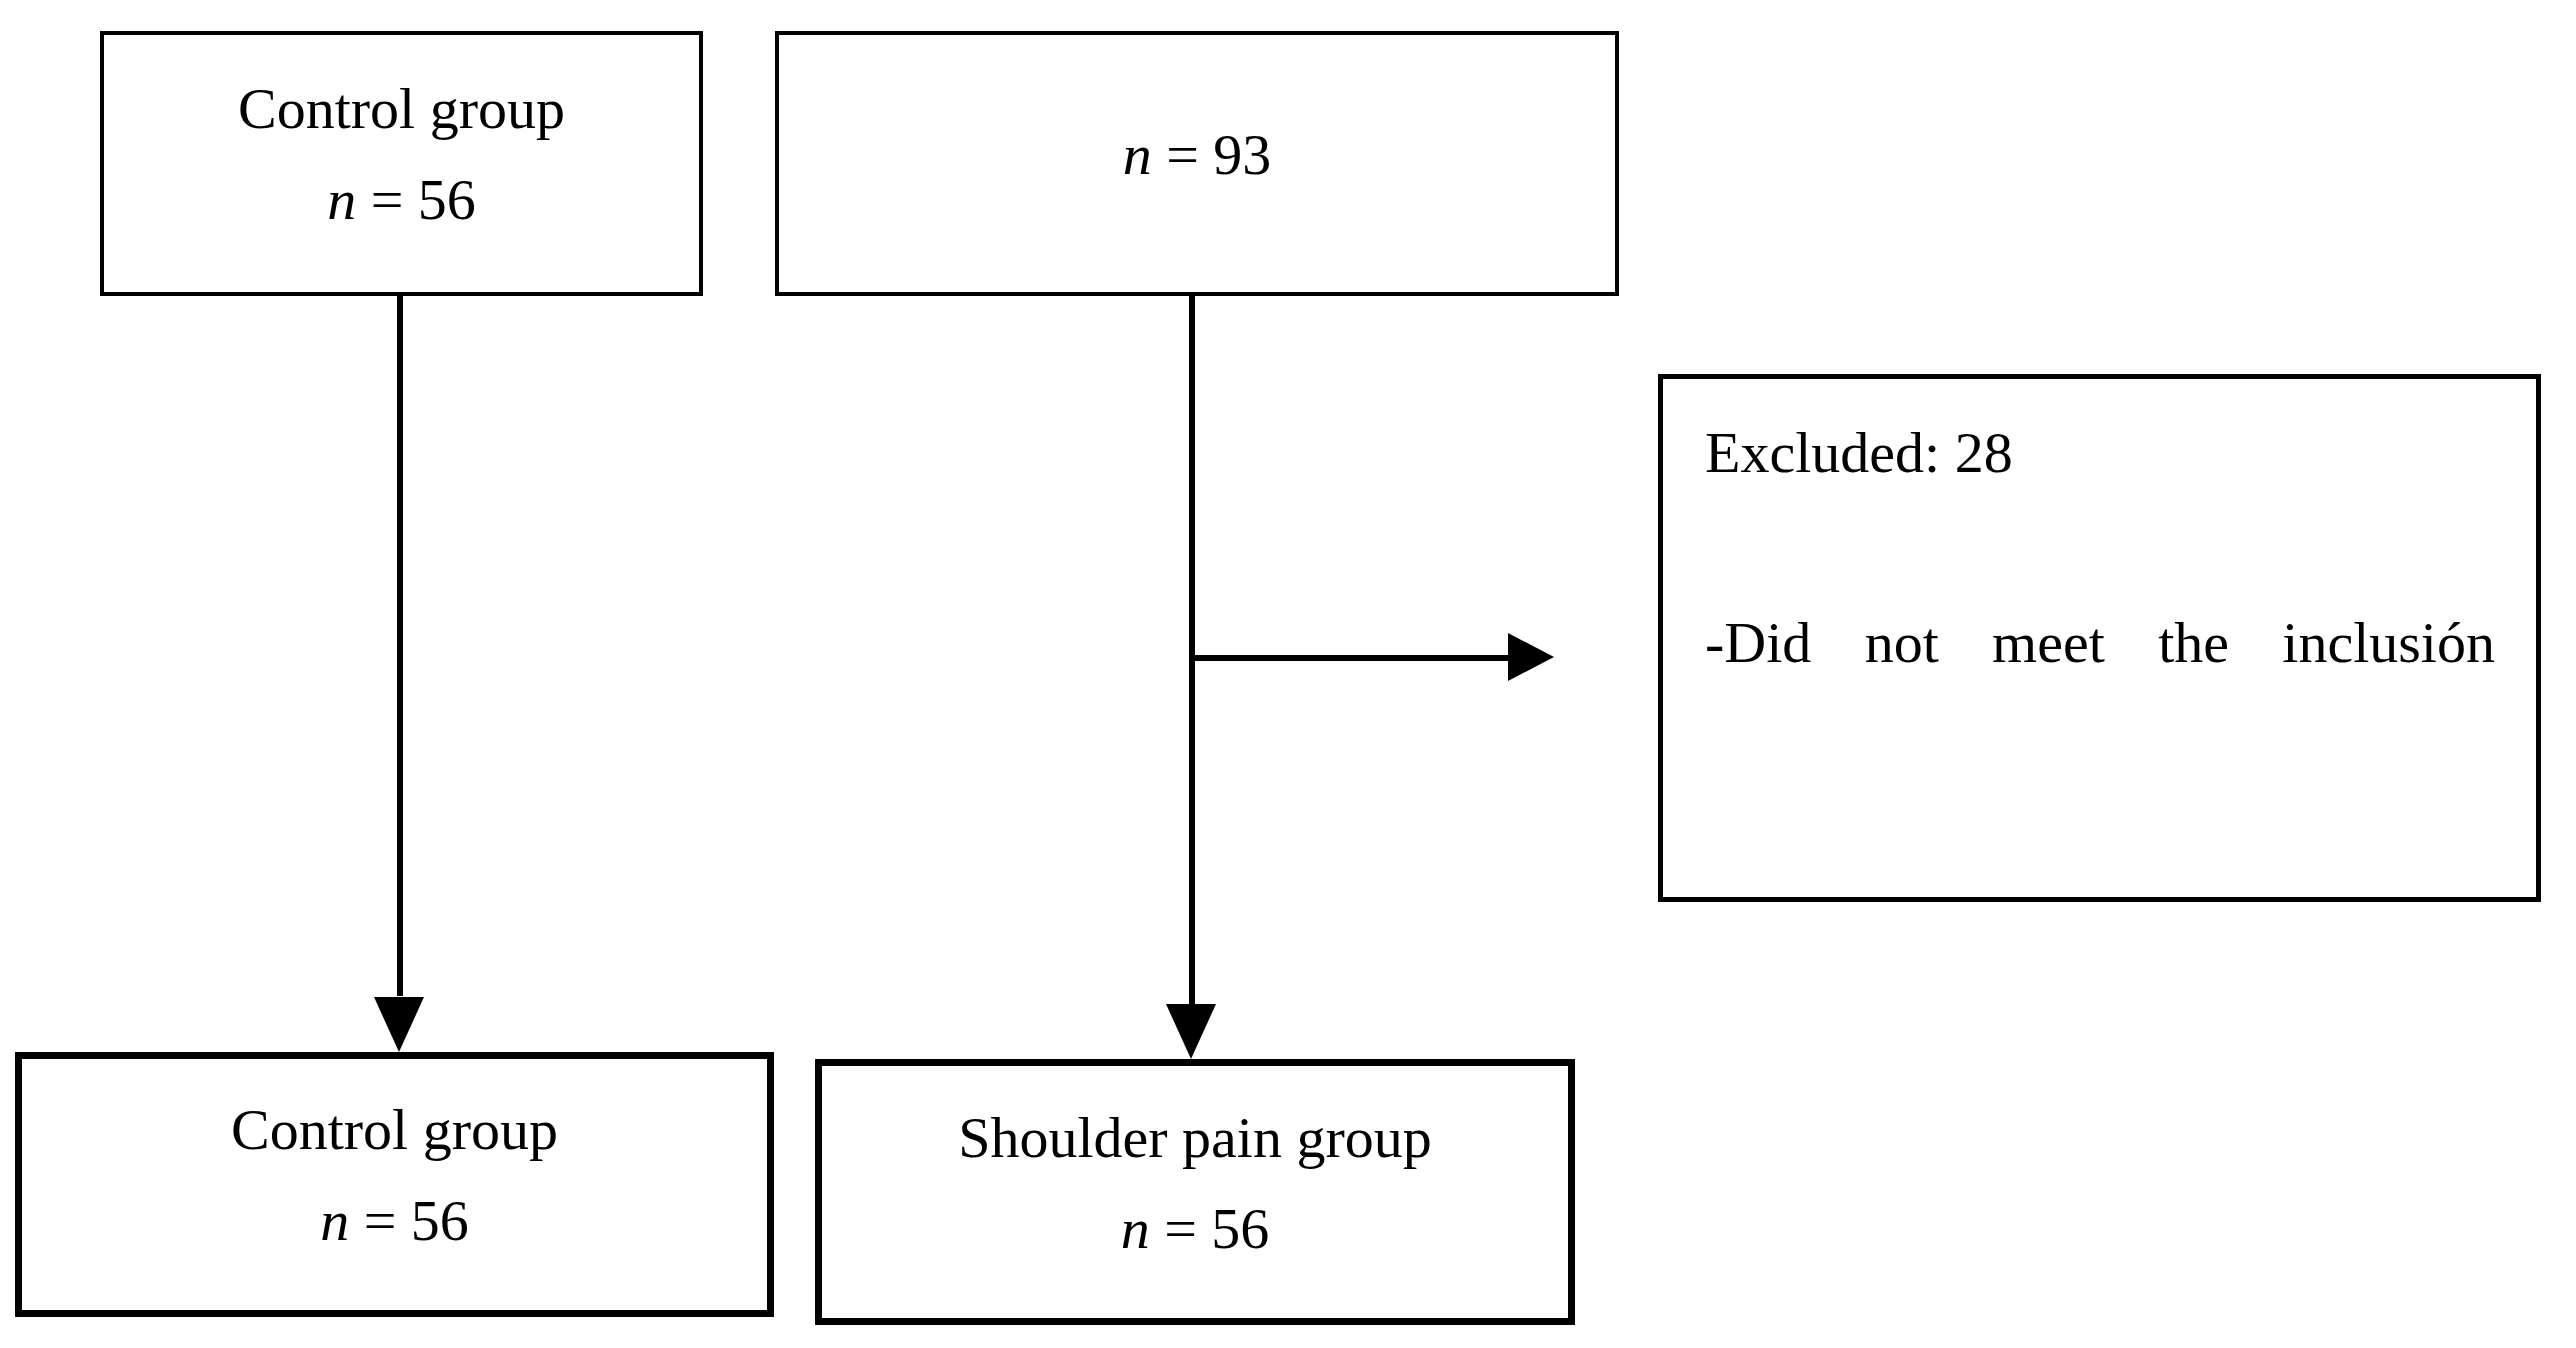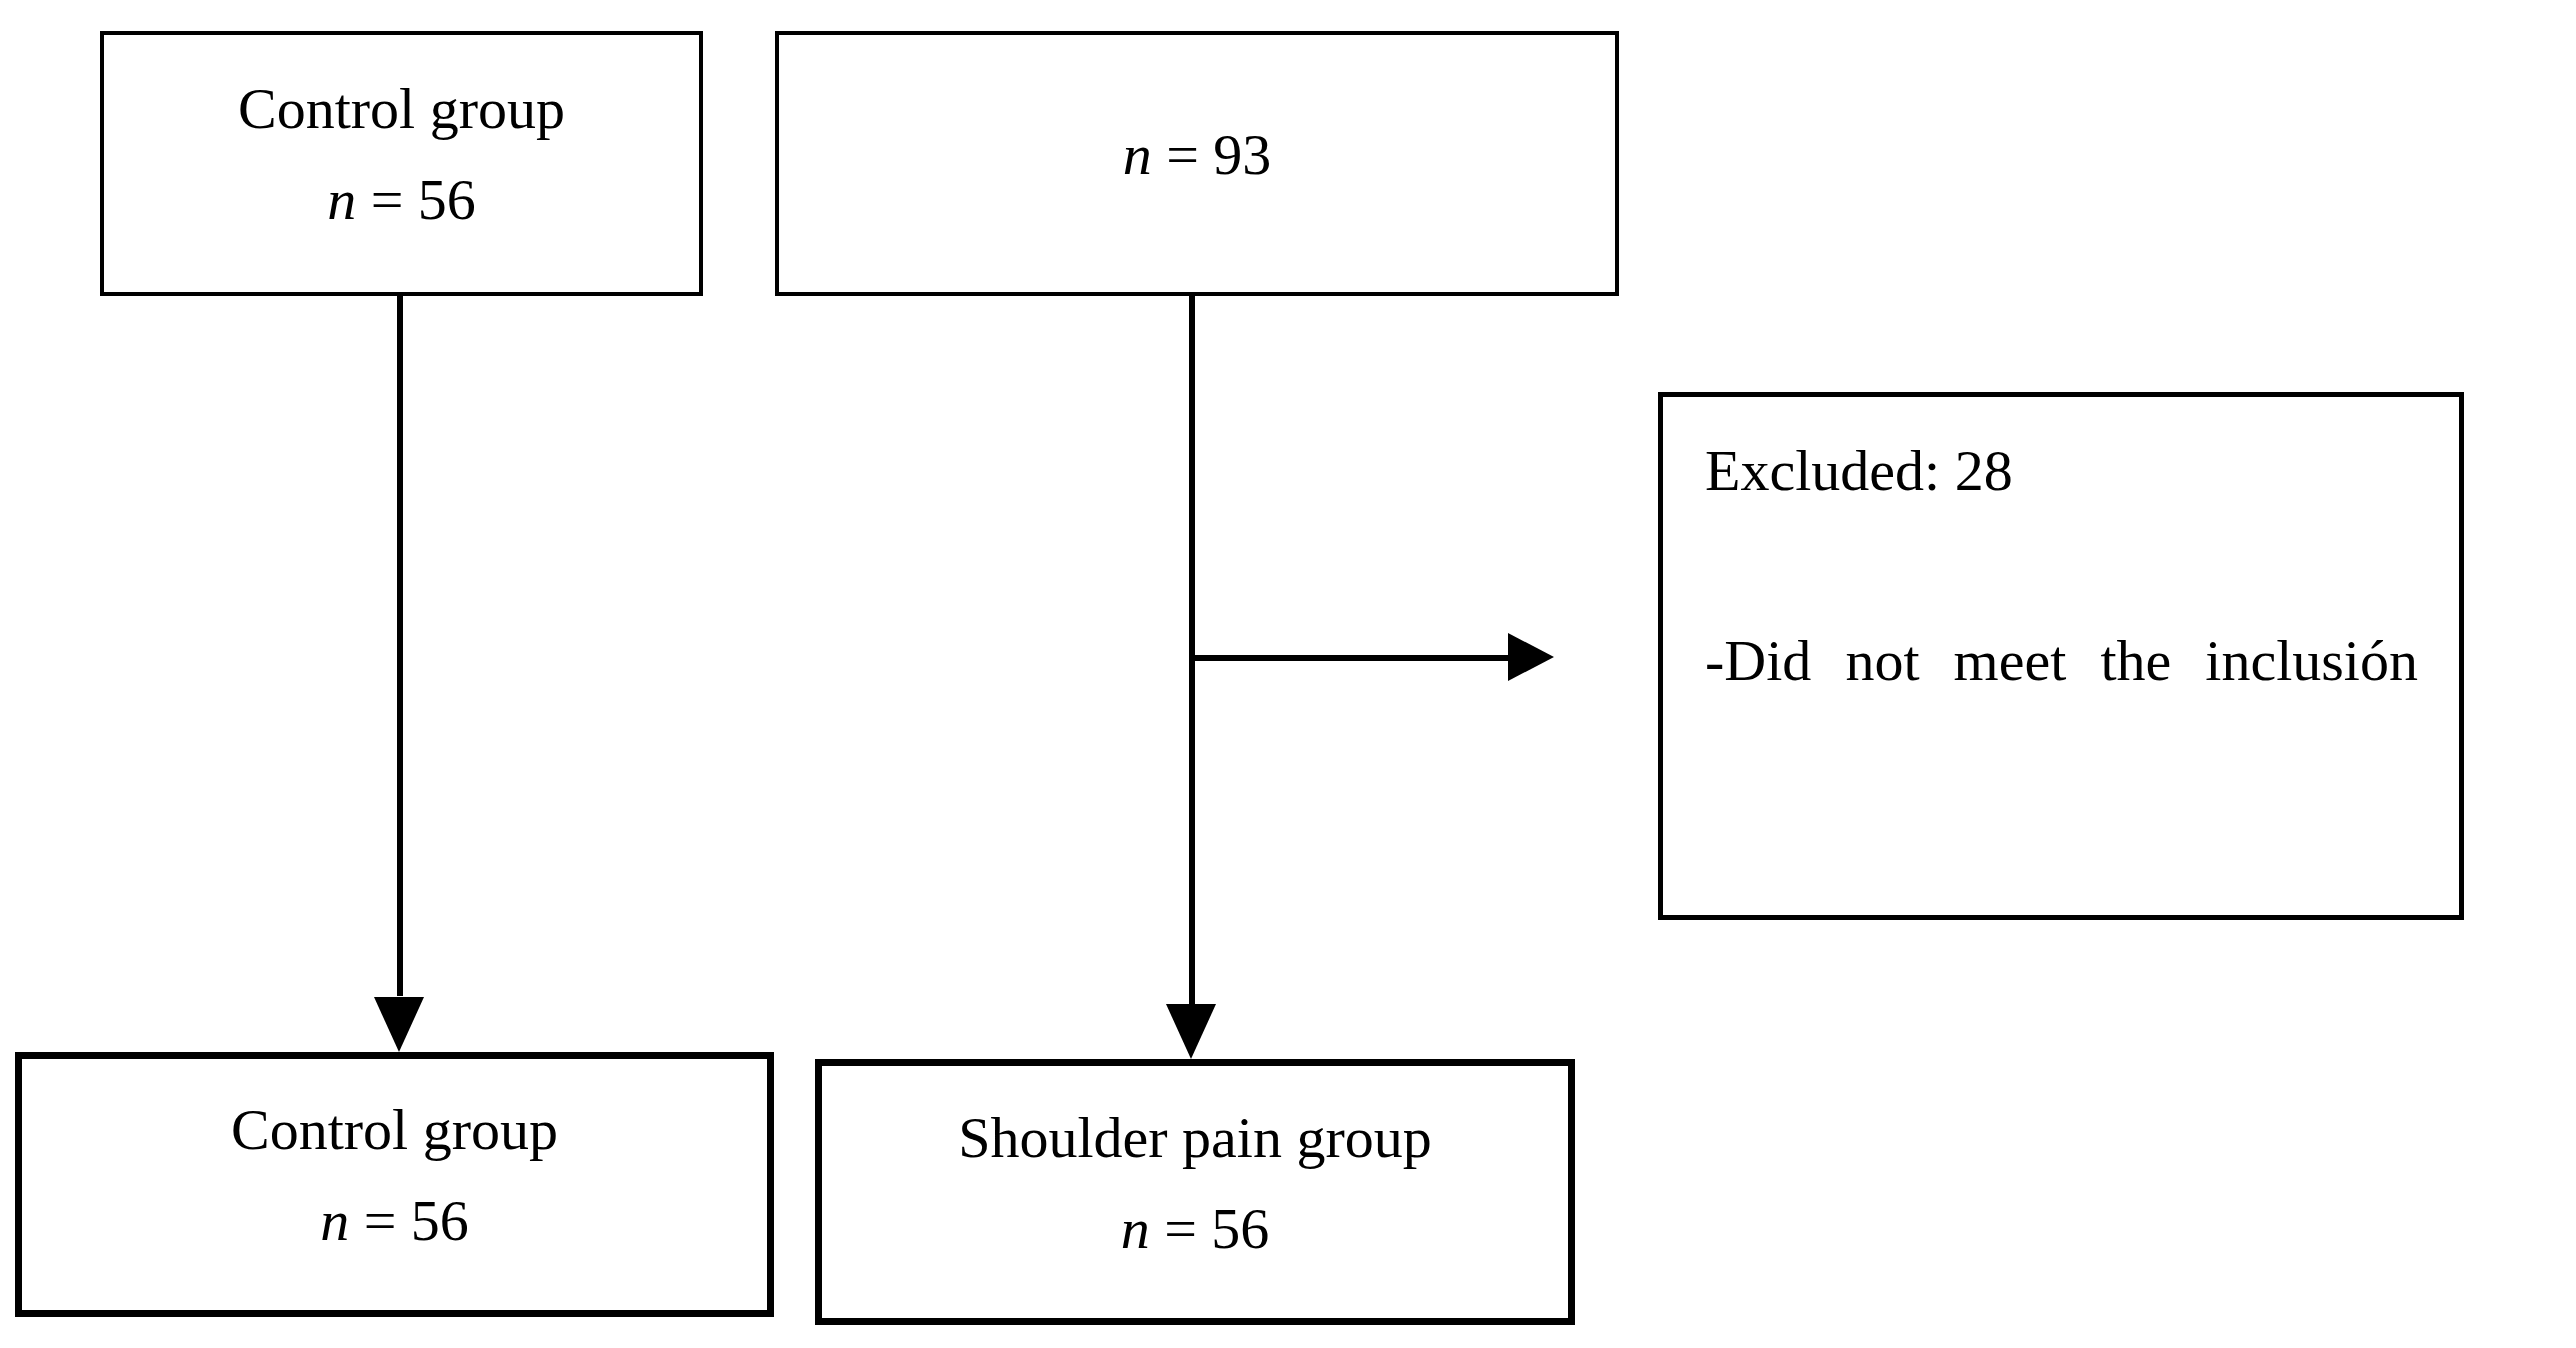--- a/index.html
+++ b/index.html
@@ -34,21 +34,21 @@
   .box--thick { border-width: 7.1px; }
 
   .box-a { left: 100px; top: 31px;   width: 603px;  height: 265px; }
   .box-b { left: 775px; top: 31px;   width: 844px; height: 265px; }
   .box-d { left: 15px;  top: 1052px; width: 759px;  height: 265px; }
   .box-e { left: 815px; top: 1059px; width: 760px; height: 266px; }
 
   .box-c {
     position: absolute;
     box-sizing: border-box;
-    left: 1658px; top: 392px; width: 806px; height: 528px;
+    left: 1658px; top: 374px; width: 883px; height: 528px;
     background: #ffffff;
     border: 5.5px solid #000000;
     padding: 26px 41px 0 42px;
     font-size: 58px;
     text-align: left;
   }
   .c-line { line-height: 95px; white-space: nowrap; }
   .c-spacer { height: 95px; }
   .c-justify {
     line-height: 95px;

